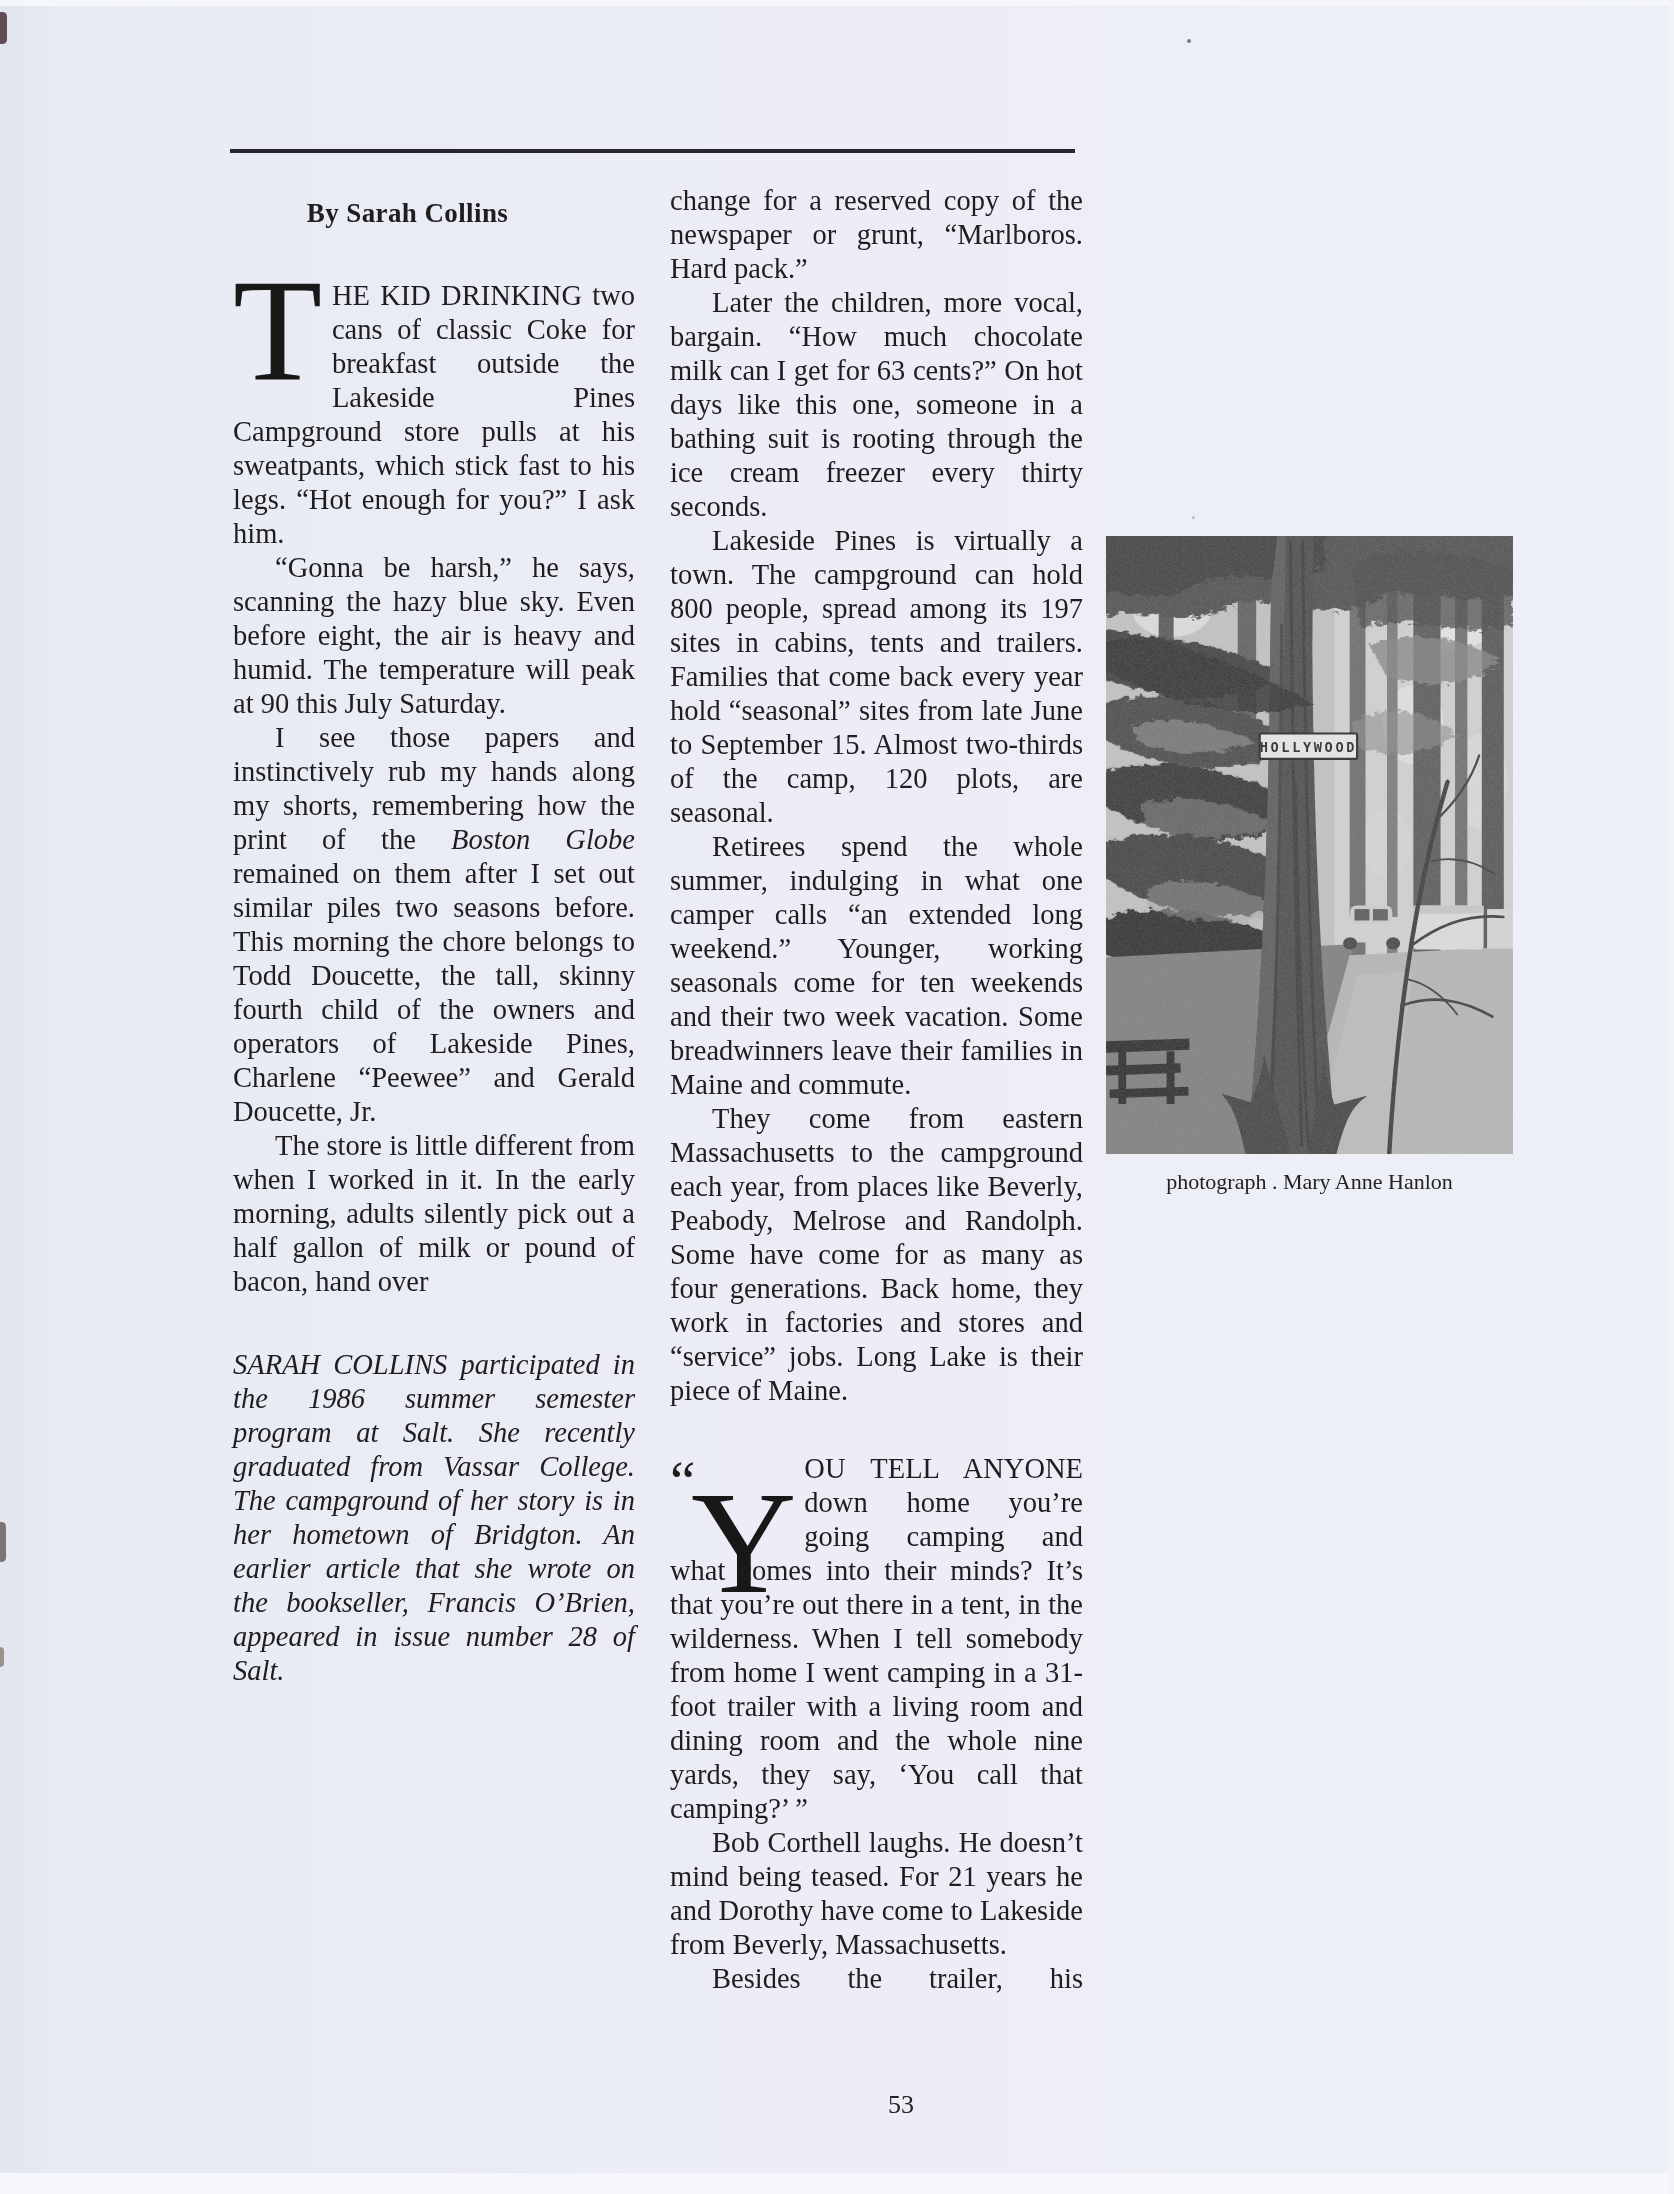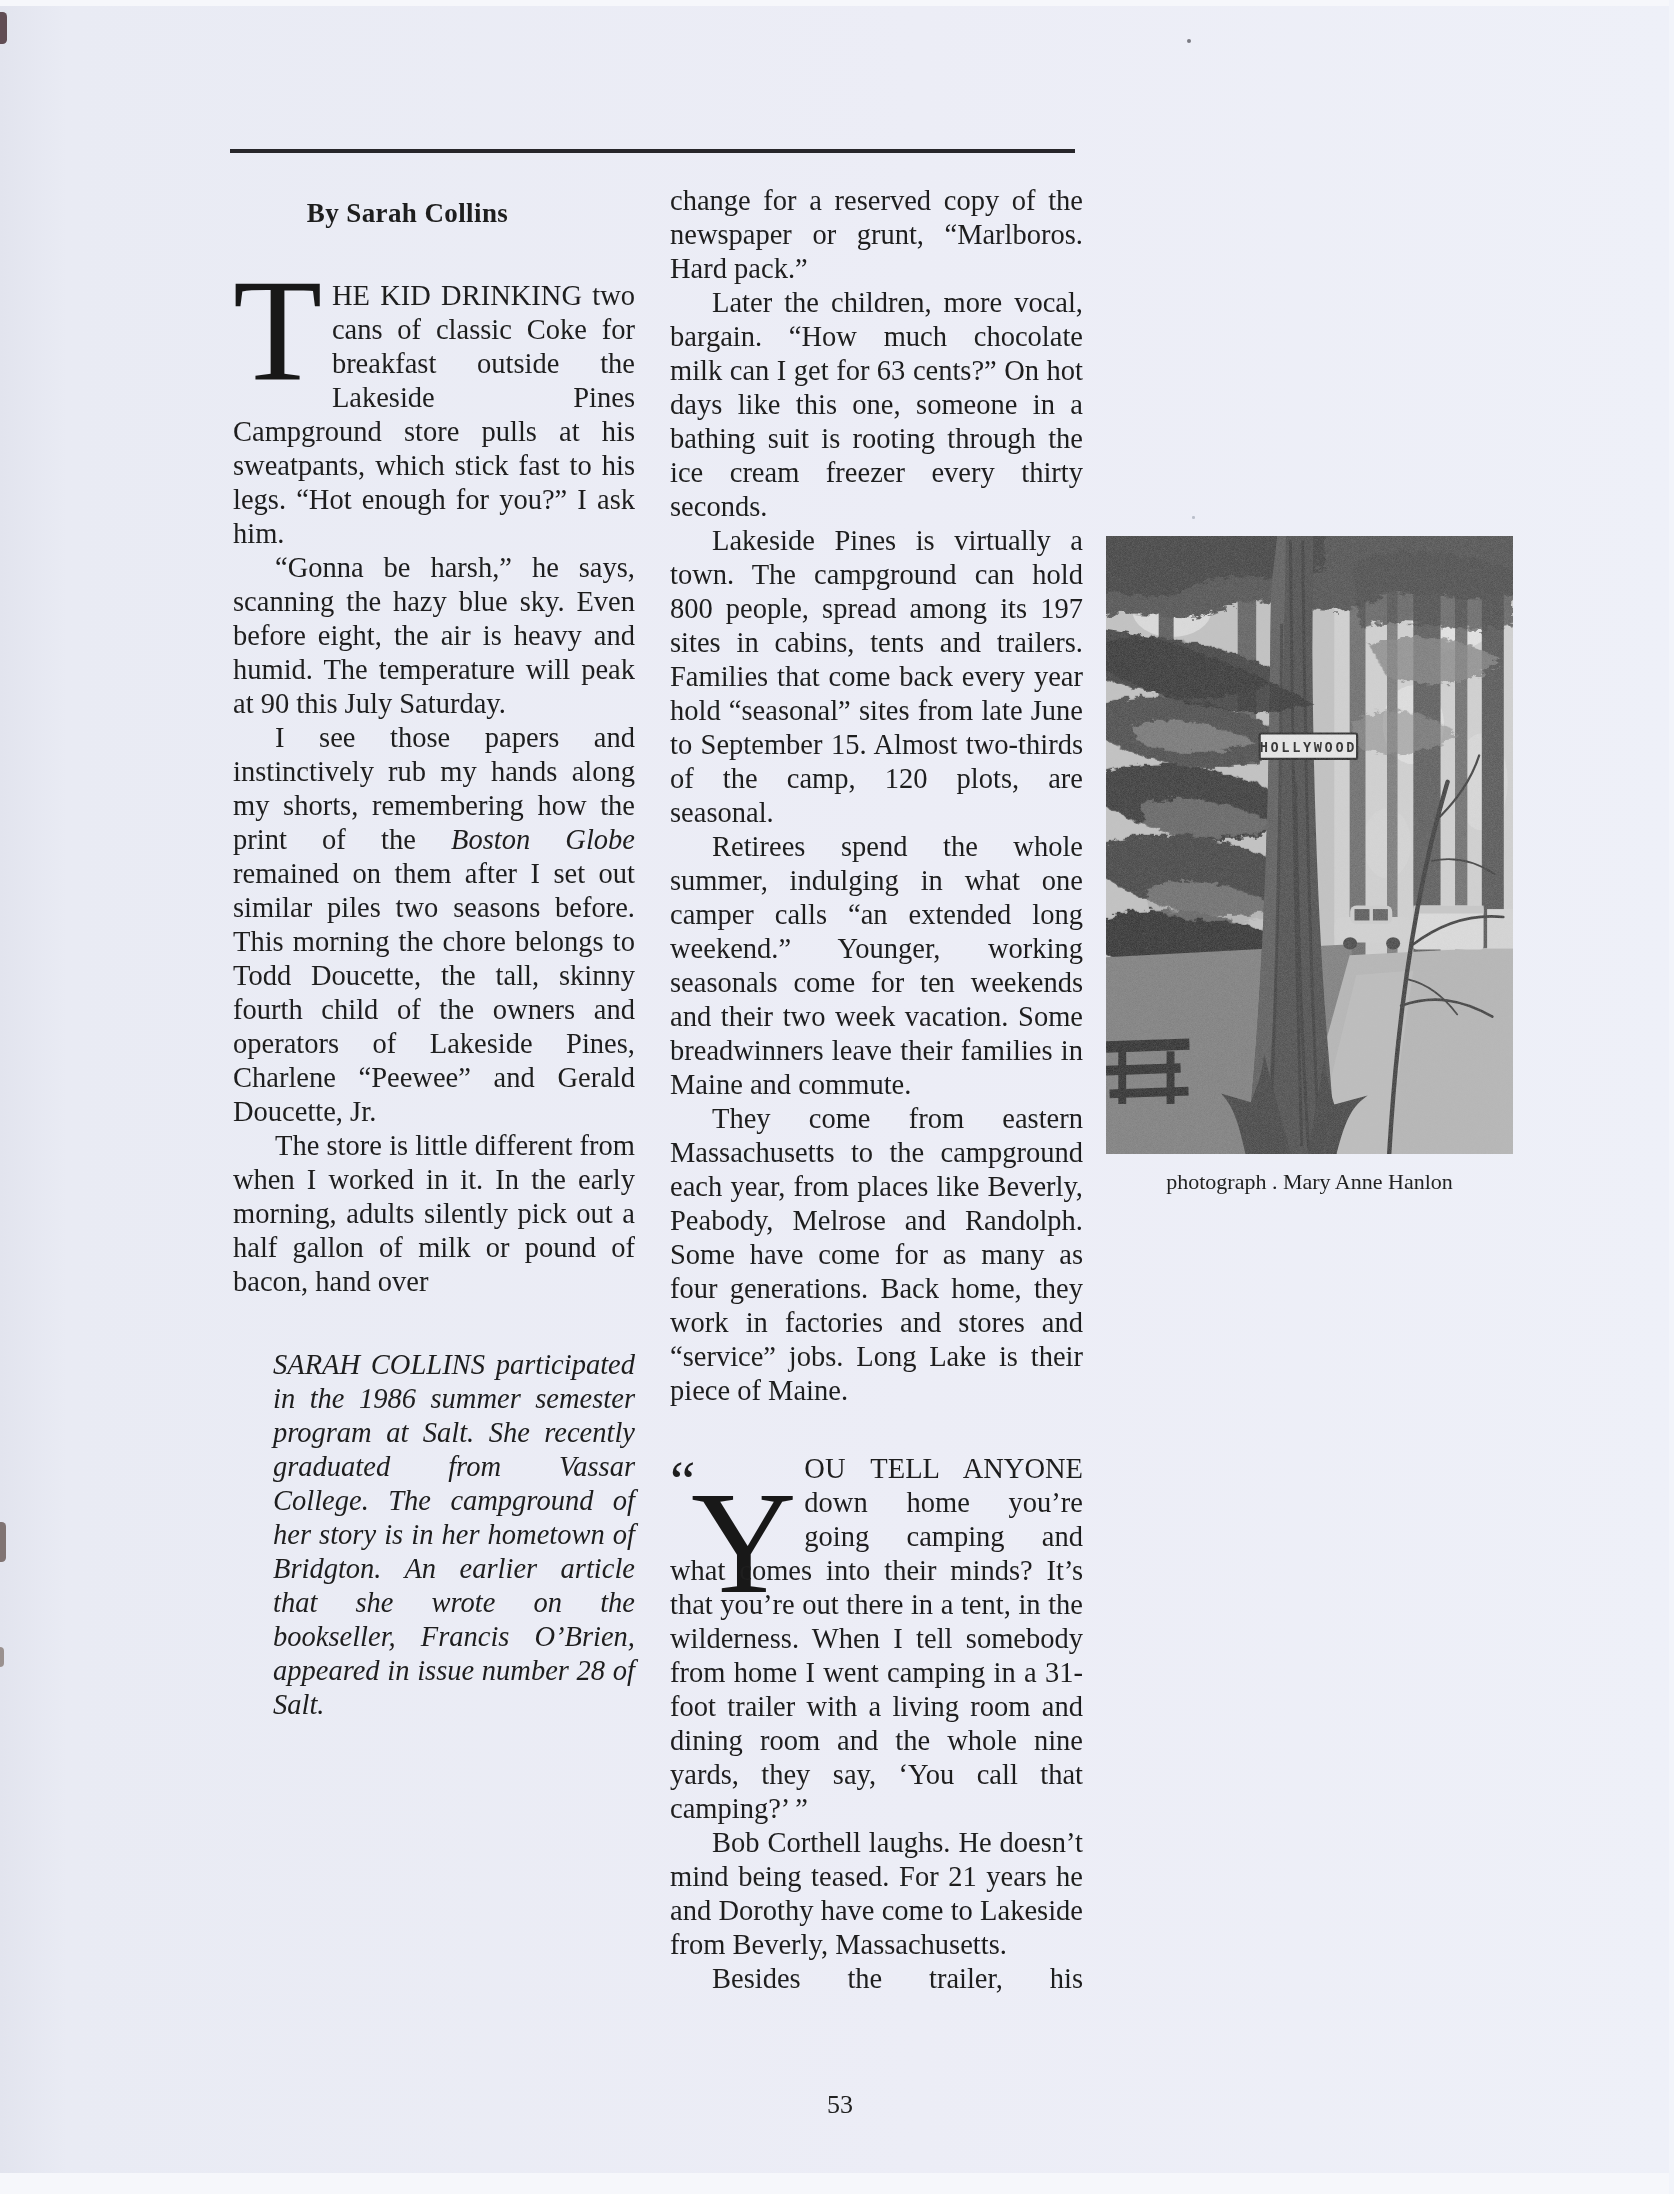--- a/index.html
+++ b/index.html
@@ -19,31 +19,31 @@
   p{margin:0;padding:0;}
   .lead{margin-top:49px;}
   .dropcap{
     float:left;font-size:146px;line-height:101px;height:101px;
     padding:1.8px 9.7px 0 0;color:#181818;
   }
   .ydrop{float:left;height:101px;padding:0 8px 0 0;white-space:nowrap;}
   .ydrop .oq{font-size:57px;line-height:57px;vertical-align:92px;letter-spacing:-4.4px;}
   .ydrop .dc2{font-size:146px;line-height:101px;color:#181818;}
   .indent{text-indent:42px;}
-  .bio{margin-top:49px;font-style:italic;margin-left:40px;}
+  .bio{margin-top:49px;font-style:italic;}
   .bio .bio-name{font-style:italic;}
   .section{margin-top:44px;}
   .force-last{text-align-last:justify;}
   .photo{
     position:absolute;left:1106px;top:536px;width:407px;height:618px;margin:0;
     filter:grayscale(1) contrast(0.93) brightness(1.03);
   }
   .photo svg{display:block;width:100%;height:100%;}
   .caption{position:absolute;left:1106px;top:1169px;width:407px;text-align:center;font-size:22px;line-height:26px;color:#222;}
-  .pageno{position:absolute;left:752px;top:2090px;width:176px;text-align:center;font-size:26px;color:#222;}
+  .pageno{position:absolute;left:813px;top:2090px;width:176px;text-align:center;font-size:26px;color:#222;}
   .speck{position:absolute;border-radius:0 4.4px 4.4px 0;}
   .speck-a{left:0;top:12.3px;width:7px;height:32px;background:#4a3238;opacity:.85;}
   .speck-b{left:0;top:1522px;width:6.1px;height:40px;background:#57453e;opacity:.7;}
   .speck-c{left:0;top:1647px;width:4px;height:20px;background:#6a5a50;opacity:.6;}
   .dot{position:absolute;border-radius:50%;}
   .dot-a{left:1187px;top:39px;width:4px;height:4px;background:#7a7a82;}
   .dot-b{left:1192px;top:516px;width:2.6px;height:2.6px;background:#9aa0ae;opacity:.6;}
 </style>
 </head>
 <body>

